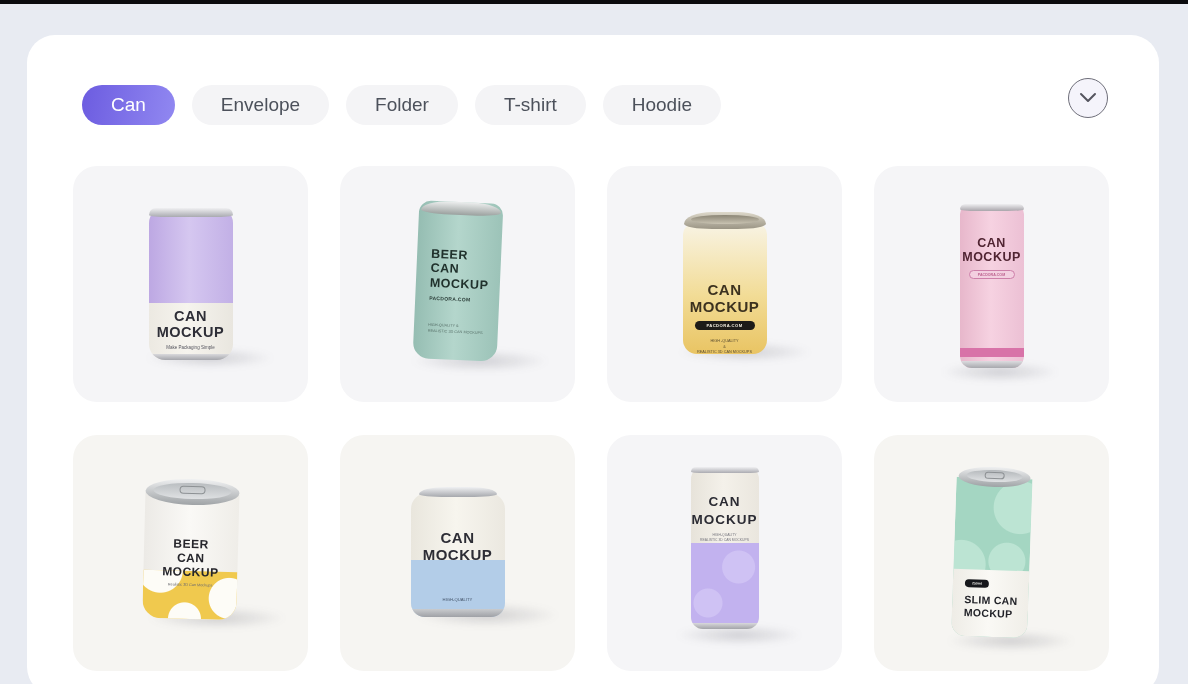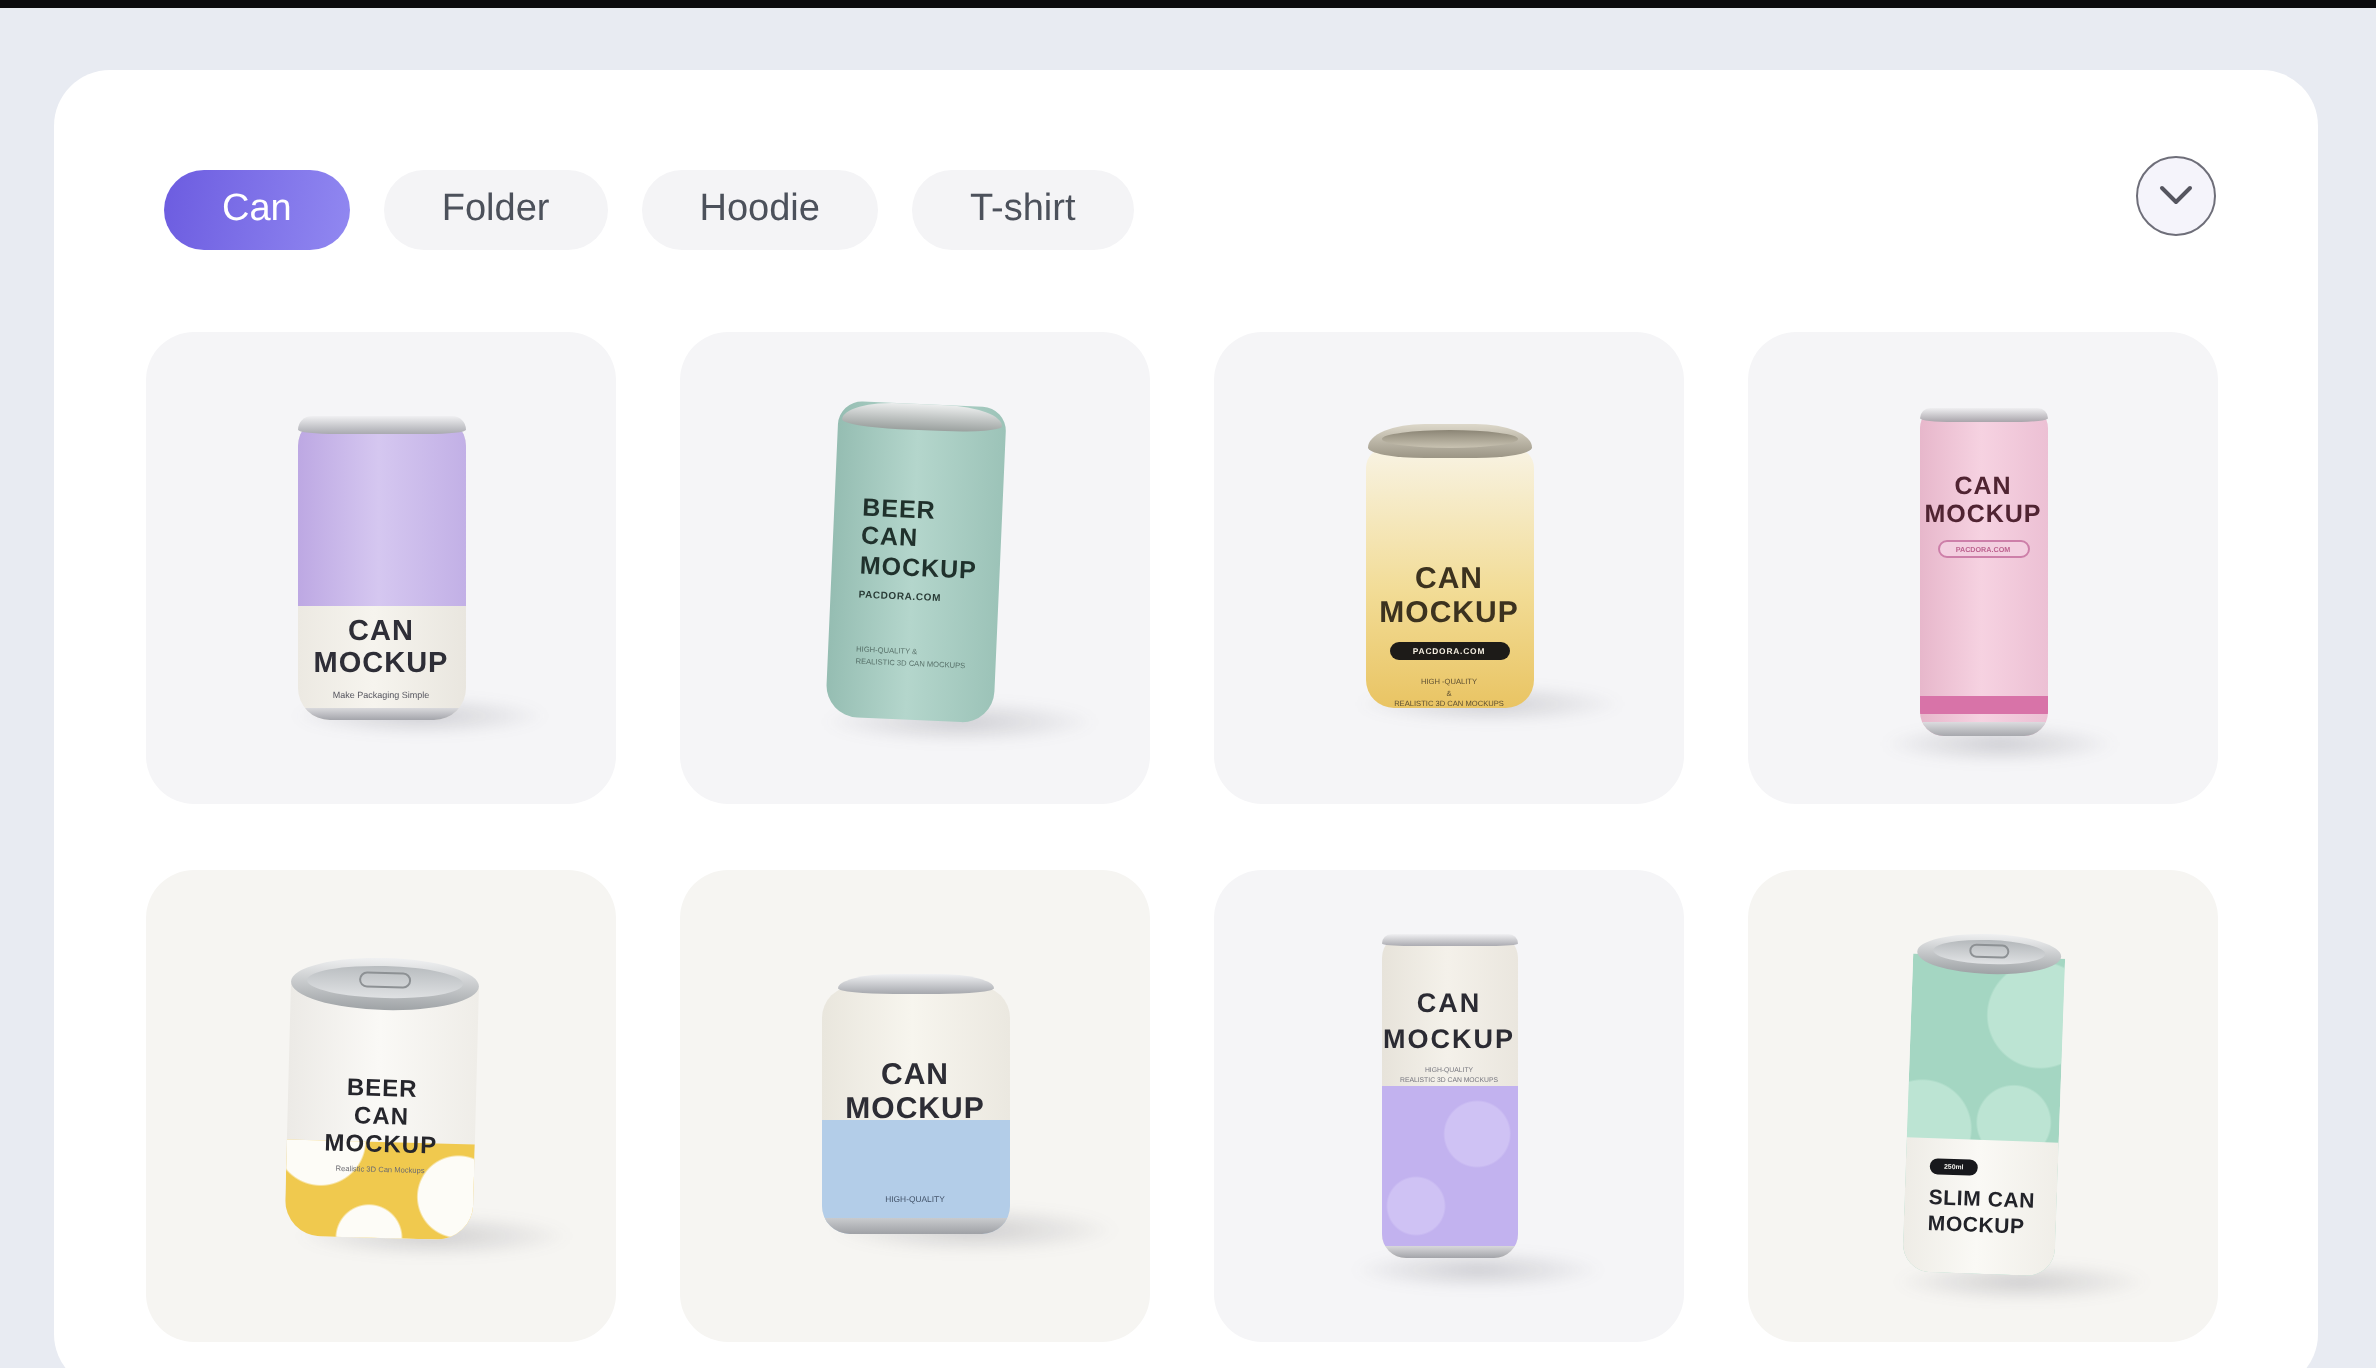--- a/index.html
+++ b/index.html
@@ -160,23 +160,24 @@
 </style>
 </head>
 <body>
 
 <div class="top-bar"></div>
 
 <div class="panel">
 
   <div class="tabs">
     <div class="pill active">Can</div>
+    <div class="pill">Envelope</div>
     <div class="pill">Folder</div>
+    <div class="pill">T-shirt</div>
     <div class="pill">Hoodie</div>
-    <div class="pill">T-shirt</div>
   </div>
 
   <div class="expand-btn">
     <span>
       <svg width="18" height="12" viewBox="0 0 18 12">
           <path d="M2 2 L9 9 L16 2" fill="none" stroke="#55555f" stroke-width="2" stroke-linecap="round" stroke-linejoin="round"></path>
         </svg>
     </span>
   </div>
 

